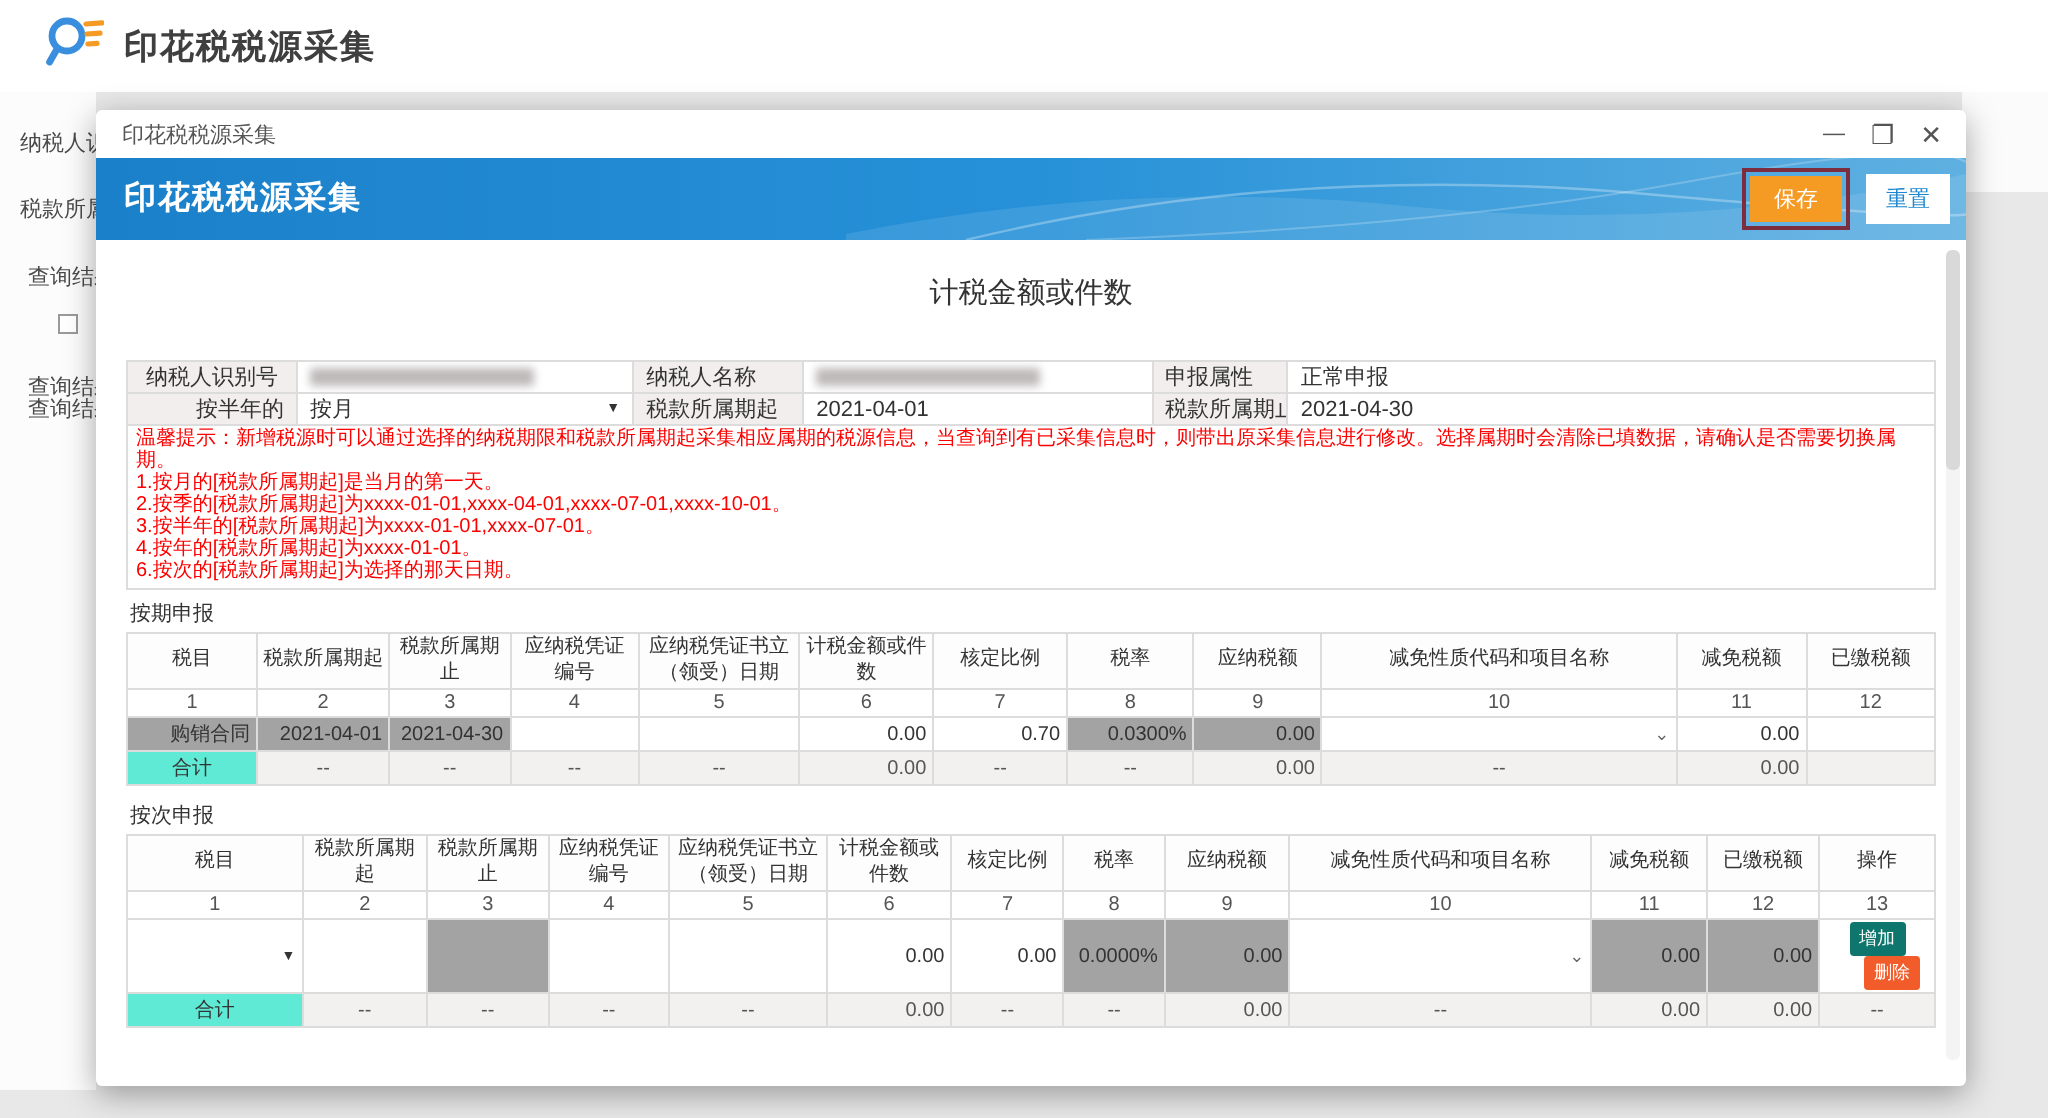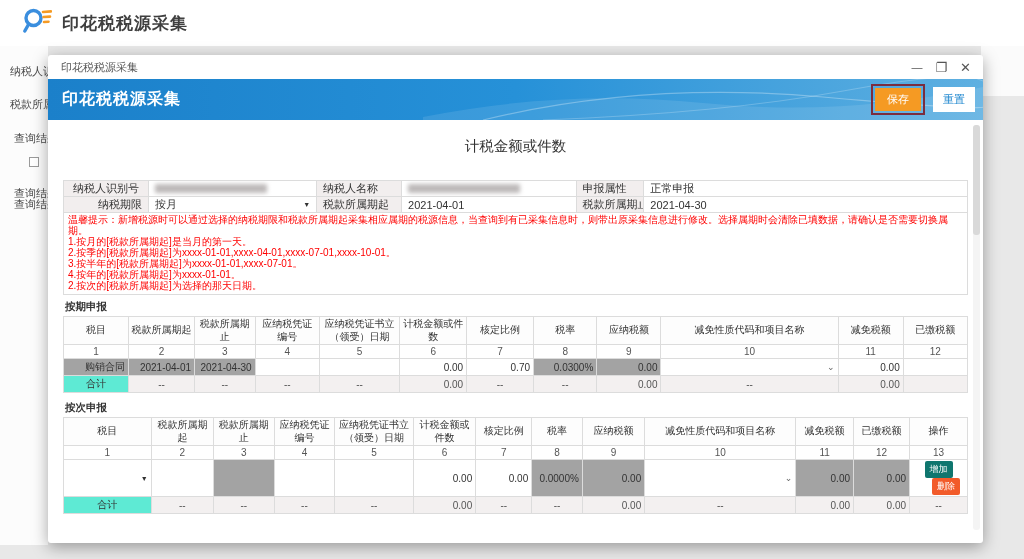--- a/index.html
+++ b/index.html
@@ -44,21 +44,21 @@
   .ilabel { background:#f2eeee; }
   .tcenter { text-align:center; } .tright { text-align:right; }
   .blur { height:9px; width:112px; background:#bdb9b9; filter:blur(2px); border-radius:1px; }
   .selcell { display:flex; justify-content:space-between; align-items:center; }
   .sel-arrow { font-size:7px; color:#333; }
 
   
   .notice { border:1px solid #dcdcdc; border-top:none; padding:1px 4px 3px; font-size:10px;
             color:#fe0000; line-height:11px; }
 
-  .sec { font-size:10.5px; color:#333; margin:5px 0 2px; padding-left:2px;font-weight:bold; }
+  .sec { font-size:10.5px; color:#333; margin:5px 0 2px; padding-left:2px; }
 
   
   .grid { width:100%; border-collapse:collapse; table-layout:fixed; font-size:10px; color:#333; text-align:center; }
   .grid td { border:1px solid #dcdcdc; padding:1px 3px; height:14px; overflow:hidden; }
   .grid tr.h td { height:26px; background:#fdfdfd; line-height:1.25; padding:1px 2px; }
   .grid tr.n td { color:#555; height:13px; }
   .grid tr.d td { height:16px; }
   .grid tr.t td { background:#f3f0f0; color:#555; height:15px; }
   .grid tr.t td:first-child { background:#5eead4; color:#333; }
   .gray { background:#a3a3a3; }
@@ -148,42 +148,42 @@
                 <div class="blur"></div>
               </td>
           <td class="ilabel">纳税人名称</td>
           <td>
                 <div class="blur"></div>
               </td>
           <td class="ilabel">申报属性</td>
           <td>正常申报</td>
         </tr>
         <tr>
-          <td class="ilabel tright">纳税期限</td>
+          <td class="ilabel tright">按半年的</td>
           <td>
             <div class="selcell">
               <span>按月</span>
               <span class="sel-arrow">▼</span>
             </div>
           </td>
           <td class="ilabel">税款所属期起</td>
           <td>2021-04-01</td>
           <td class="ilabel">税款所属期止</td>
           <td>2021-04-30</td>
         </tr>
       </tbody>
         </table>
 
       <div class="notice">
         <div>温馨提示：新增税源时可以通过选择的纳税期限和税款所属期起采集相应属期的税源信息，当查询到有已采集信息时，则带出原采集信息进行修改。选择属期时会清除已填数据，请确认是否需要切换属期。</div>
         <div>1.按月的[税款所属期起]是当月的第一天。</div>
         <div>2.按季的[税款所属期起]为xxxx-01-01,xxxx-04-01,xxxx-07-01,xxxx-10-01。</div>
         <div>3.按半年的[税款所属期起]为xxxx-01-01,xxxx-07-01。</div>
         <div>4.按年的[税款所属期起]为xxxx-01-01。</div>
-        <div>2.按次的[税款所属期起]为选择的那天日期。</div>
+        <div>6.按次的[税款所属期起]为选择的那天日期。</div>
       </div>
 
       <div class="sec">按期申报</div>
       <table class="grid mb8">
         <colgroup>
           <col style="width:7.2%">
             <col style="width:7.3%">
             <col style="width:6.7%">
             <col style="width:7.1%">
           <col style="width:8.9%">

